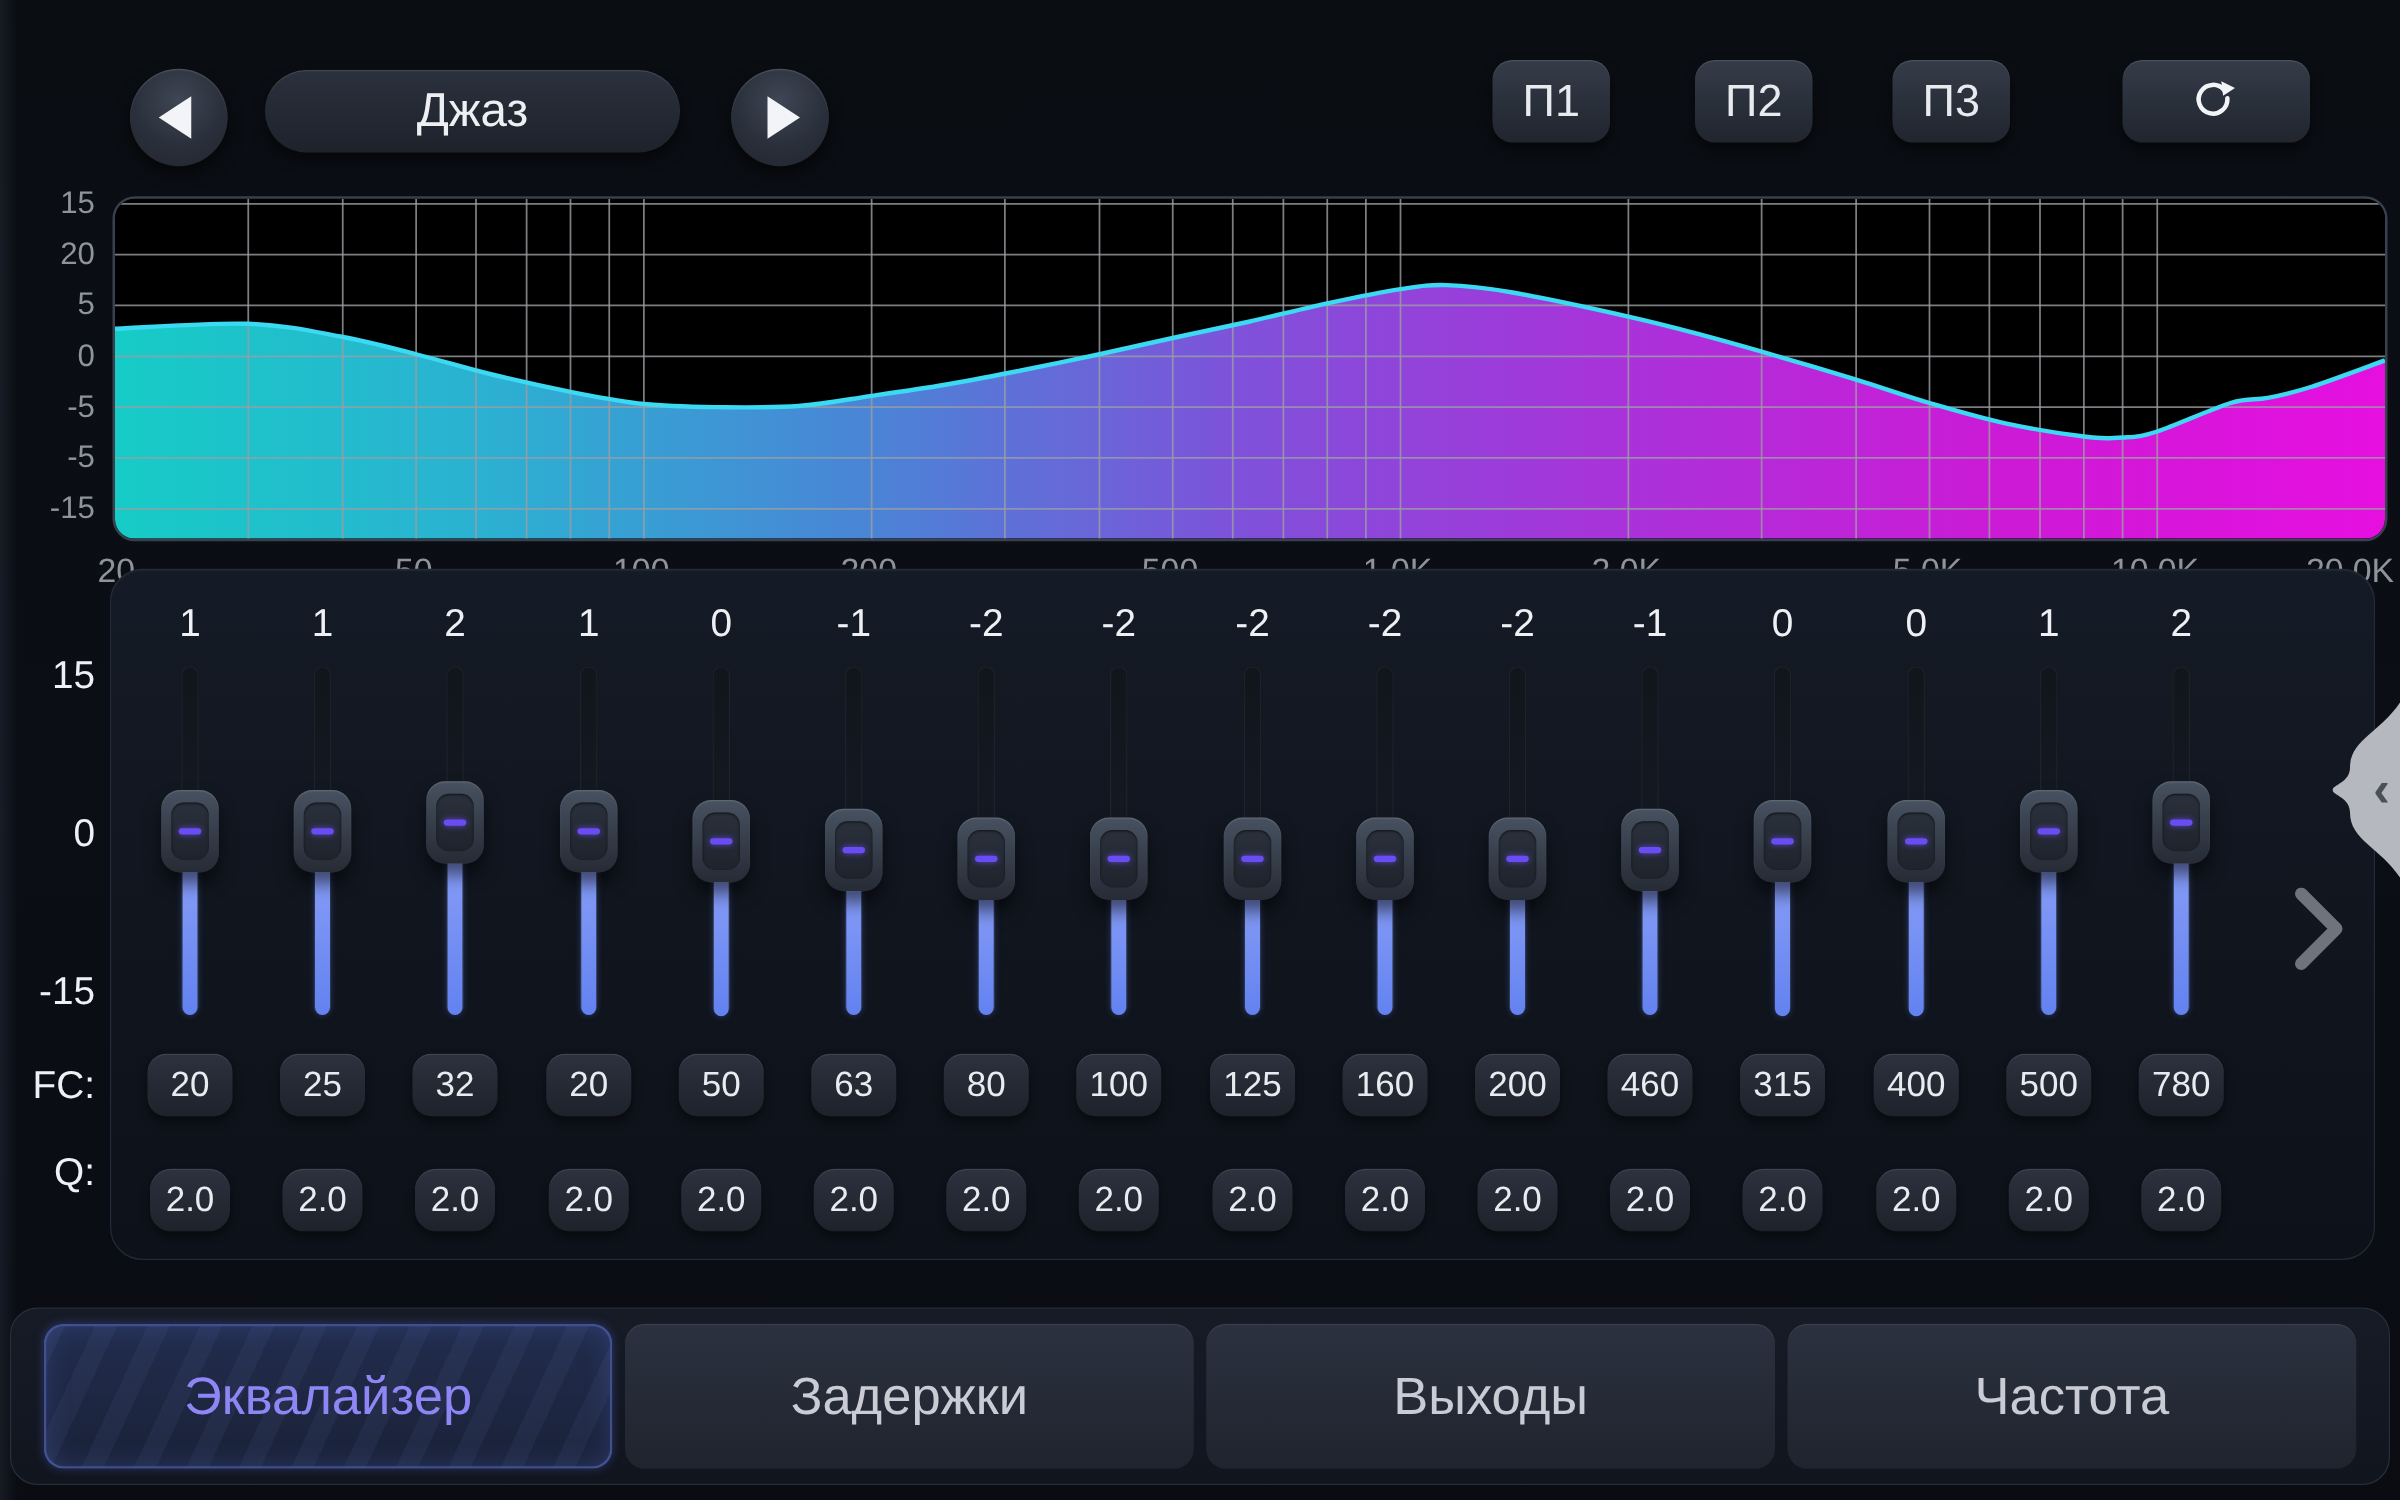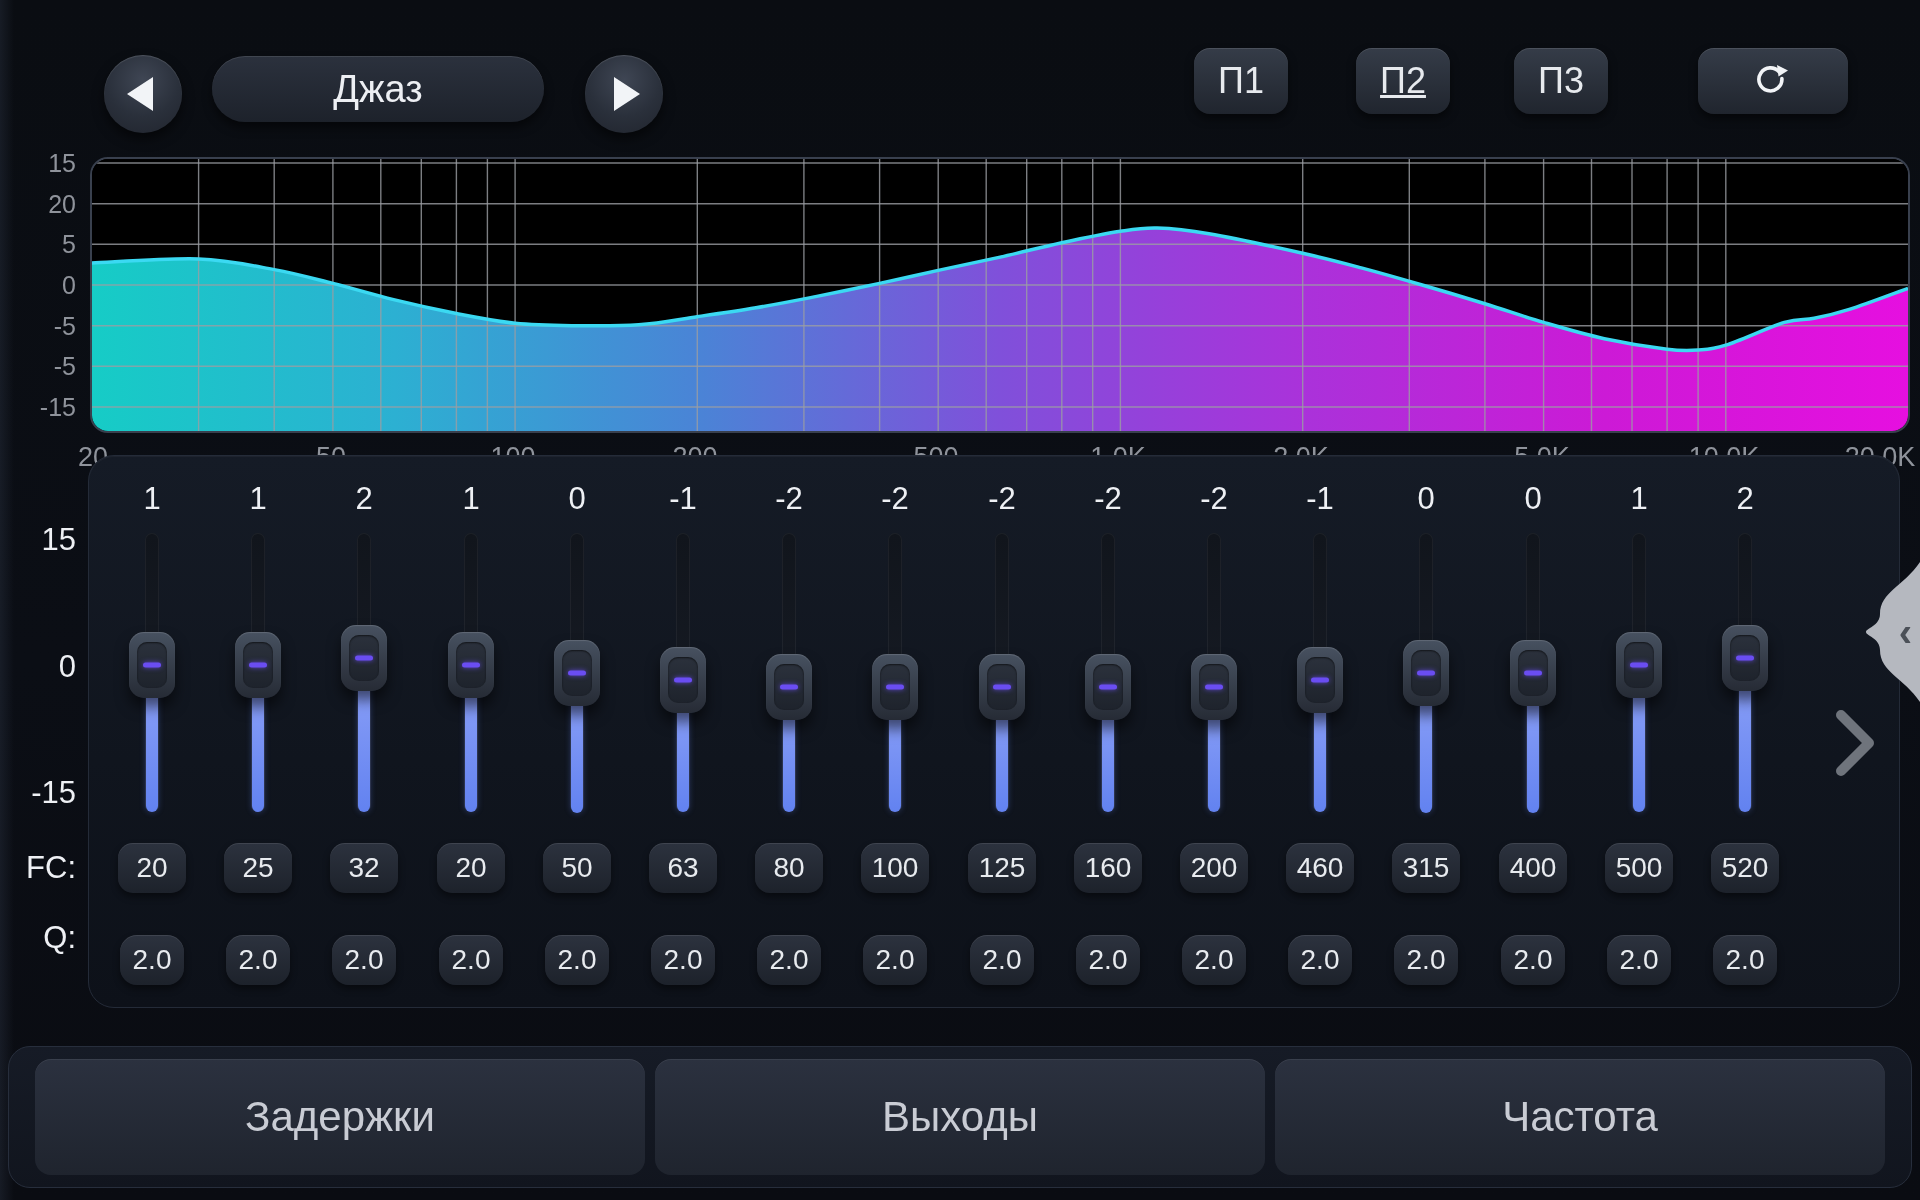--- a/index.html
+++ b/index.html
@@ -113,21 +113,21 @@
     <span class="tri-left"></span>
   </div>
   <div class="preset-pill">
     <span>Джаз</span>
   </div>
   <div class="circle-btn" style="left:585px;top:55px;">
     <span class="tri-right"></span>
   </div>
   <div id="mem-buttons">
       <div class="mem-btn" style="left:1194px;">П1</div>
-      <div class="mem-btn" style="left:1356px;text-decoration:underline;">П2</div>
+      <div class="mem-btn" style="left:1356px;">П2</div>
       <div class="mem-btn" style="left:1514px;">П3</div>
     </div>
   <div class="reset-btn">
     <svg width="36" height="36" viewBox="0 0 36 36">
       <path d="M24.4 9.2 A11.5 11.5 0 1 0 26.9 15.6" fill="none" stroke="#f2f4f7" stroke-width="3.6" stroke-linecap="round"></path>
       <path d="M22 2 L33 7.4 L23.5 13.6 Z" fill="#f2f4f7"></path>
     </svg>
   </div>
 
   <div class="graph-box">
@@ -408,35 +408,36 @@
       <div class="band-col" style="left:1692px;">
         <div class="band-value">2</div>
         <div class="band-track">
           <div class="band-fill" style="top:145px;height:134px;"></div>
           <div class="band-thumb" style="top:125px;">
             <div class="thumb-inner">
               <div class="thumb-dash"></div>
             </div>
           </div>
         </div>
-        <div class="fc-btn">520</div>
+        <div class="fc-btn">780</div>
         <div class="q-btn">2.0</div>
       </div>
     </div>
 
   <div class="drawer-handle">
     <svg width="54" height="140" viewBox="0 0 54 140">
       <path d="M54 0 C38 24 14 30 14 52 C14 64 0 66 0 70 C0 74 14 76 14 88 C14 110 38 116 54 140 Z" fill="#b5b8bf"></path>
     </svg>
     <span class="chev">‹</span>
   </div>
   <button class="next-bands">
     <svg width="40" height="66" viewBox="0 0 40 66">
       <polyline points="5,5 33,33 5,61" fill="none" stroke="#6f747c" stroke-width="10" stroke-linecap="round" stroke-linejoin="round"></polyline>
     </svg>
   </button>
 
   <nav class="tab-bar" id="tab-bar">
+      <div class="tab active">Эквалайзер</div>
       <div class="tab">Задержки</div>
       <div class="tab">Выходы</div>
       <div class="tab">Частота</div>
     </nav>
 </div>
 
 </body></html>

